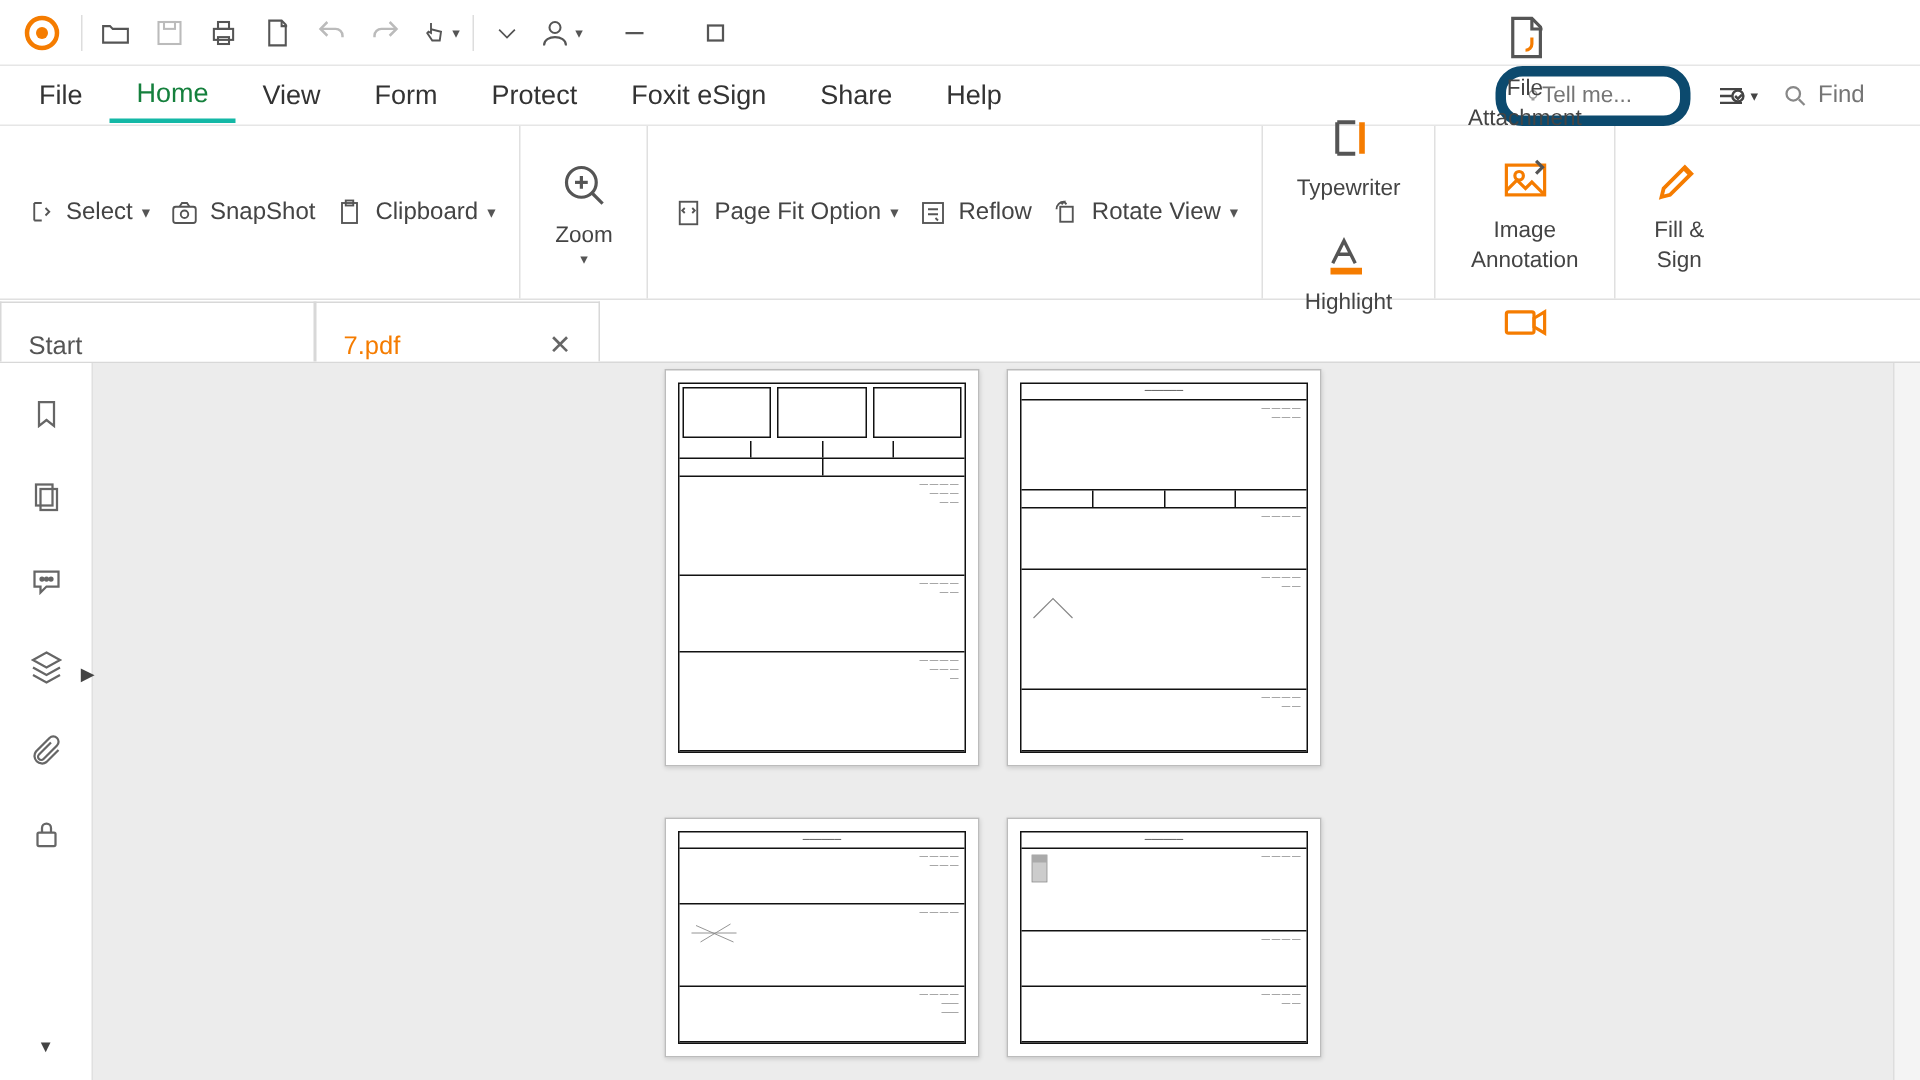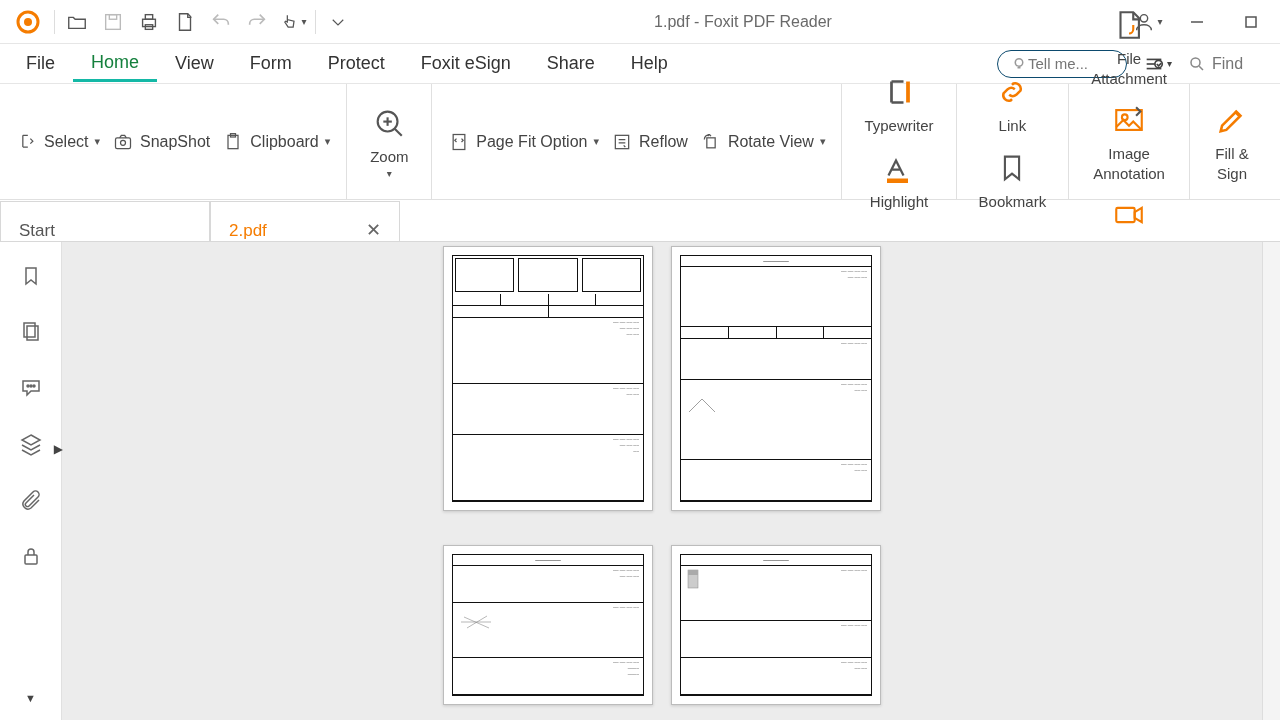--- a/index.html
+++ b/index.html
@@ -11,21 +11,21 @@
 .tb-btn { width: 36px; height: 36px; display: flex; align-items: center; justify-content: center; color: #555; }
 .tb-sep { width: 1px; height: 24px; background: #ddd; margin: 0 4px; }
 .tb-title { flex: 1; text-align: center; color: #6a6a6a; font-size: 16px; }
 .tb-right { display: flex; align-items: center; gap: 8px; }
 
 
 .menubar { height: 40px; display: flex; align-items: center; padding: 0 8px; border-bottom: 1px solid #e6e6e6; }
 .menu-item { padding: 6px 18px; font-size: 18px; color: #333; cursor: pointer; }
 .menu-item.active { color: #15803d; border-bottom: 3px solid #14b8a6; font-weight: 500; }
 .menu-spacer { flex: 1; }
-.search-tell { display: flex; border: 1px solid #0c4a6e; border-radius: 18px; padding: 4px 12px; margin-right: 10px; color: #999; font-size: 15px; width: 130px; }
+.search-tell { display: flex; border: 7px solid #0c4a6e; border-radius: 18px; padding: 4px 12px; margin-right: 10px; color: #999; font-size: 15px; width: 130px; }
 .search-tell input { border: none; outline: none; width: 80px; font-size: 15px; color: #999; }
 .opts-btn { display: flex; align-items: center; color: #444; padding: 0 6px; }
 .find-box { display: flex; align-items: center; padding: 4px 10px; color: #999; font-size: 16px; }
 .find-box input { border: none; outline: none; width: 50px; font-size: 16px; color: #999; }
 
 
 .ribbon { height: 116px; display: flex; border-bottom: 1px solid #e0e0e0; }
 .rib-group { display: flex; flex-direction: column; align-items: center; justify-content: center; padding: 4px 10px; border-right: 1px solid #e0e0e0; }
 .rib-group.nobr { border-right: none; }
 .rib-big { display: flex; flex-direction: column; align-items: center; justify-content: center; padding: 6px 12px; color: #444; font-size: 15px; text-align: center; line-height: 1.3; }
@@ -117,21 +117,20 @@
         <path d="M10 4v8l-2-1-1 1 4 6h6l1-7-8-2z"></path>
       </svg>
       <span style="font-size:10px;color:#555;margin-left:2px">▾</span>
     </div>
   <div class="tb-sep"></div>
   <div class="tb-btn">
       <svg width="18" height="18" viewBox="0 0 24 24" fill="none" stroke="#555" stroke-width="1.5">
         <path d="M5 9l7 7 7-7"></path>
       </svg>
     </div>
-  <div class="tb-title">1.pdf - Foxit PDF Reader</div>
   <div class="tb-right">
     <div class="tb-btn">
         <svg width="22" height="22" viewBox="0 0 24 24" fill="none" stroke="#555" stroke-width="1.5">
           <circle cx="12" cy="8" r="4"></circle>
           <path d="M4 21c0-4 4-6 8-6s8 2 8 6"></path>
         </svg>
         <span style="font-size:10px;color:#555;margin-left:2px">▾</span>
       </div>
     <div class="tb-btn" style="width:46px">
         <svg width="14" height="14" viewBox="0 0 14 14">
@@ -280,39 +279,20 @@
             <path d="M5 17l5-10 5 10M7 13h6"></path>
             <rect x="4" y="19" width="14" height="3" fill="#f57c00" stroke="none"></rect>
           </svg>
         </div>
       <span>Highlight</span>
     </div>
   </div>
   <div class="rib-group">
     <div class="rib-big">
       <div class="ic">
-          <svg width="34" height="34" viewBox="0 0 24 24" fill="none" stroke="#f57c00" stroke-width="1.8">
-            <path d="M10 14a4 4 0 005 0l3-3a4 4 0 00-5-5l-1 1"></path>
-            <path d="M14 10a4 4 0 00-5 0l-3 3a4 4 0 005 5l1-1"></path>
-          </svg>
-        </div>
-      <span>Link</span>
-    </div>
-    <div class="rib-big">
-      <div class="ic">
-          <svg width="34" height="34" viewBox="0 0 24 24" fill="none" stroke="#555" stroke-width="1.5">
-            <path d="M7 4h10v16l-5-4-5 4z"></path>
-          </svg>
-        </div>
-      <span>Bookmark</span>
-    </div>
-  </div>
-  <div class="rib-group">
-    <div class="rib-big">
-      <div class="ic">
           <svg width="34" height="34" viewBox="0 0 24 24" fill="none" stroke="#555" stroke-width="1.5">
             <path d="M6 3h9l4 4v14H6z"></path>
             <path d="M15 3v5h5"></path>
             <path d="M12 18a3 3 0 003-3v-3" stroke="#f57c00"></path>
           </svg>
         </div>
       <span style="white-space:pre-line">File
 Attachment</span>
     </div>
     <div class="rib-big">
@@ -350,21 +330,21 @@
 Sign</span>
     </div>
   </div>
 </div>
 
 <div class="tabbar">
   <div class="tab start">
       <span>Start</span>
     </div>
   <div class="tab active">
-    <span>2.pdf</span>
+    <span>7.pdf</span>
     <span class="close">✕</span>
   </div>
 </div>
 
 <div class="content">
   <div class="sidebar">
     <div class="sb-ic">
         <svg width="24" height="24" viewBox="0 0 24 24" fill="none" stroke="#666" stroke-width="1.5">
           <path d="M7 4h10v16l-5-4-5 4z"></path>
         </svg>

